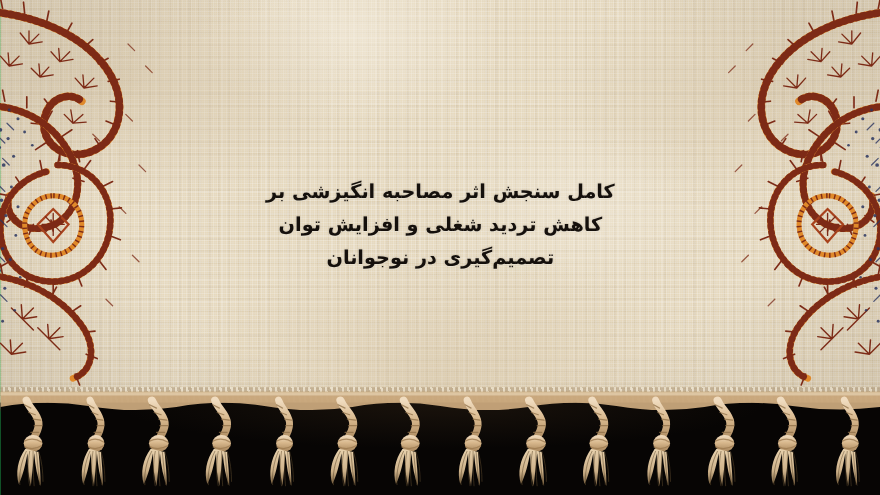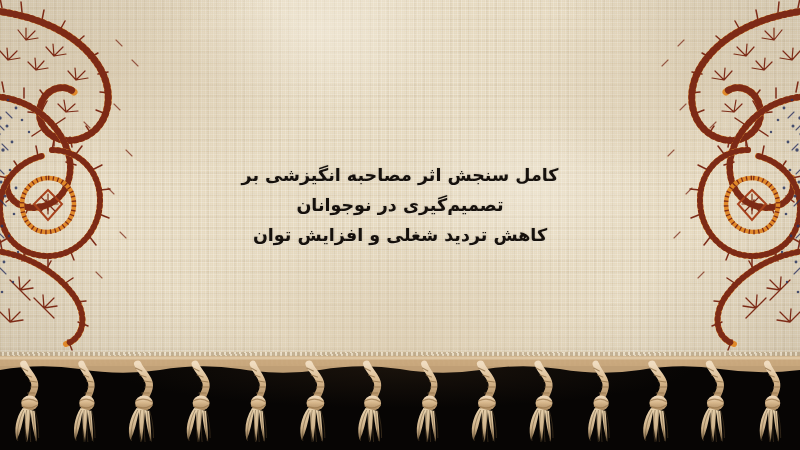--- a/index.html
+++ b/index.html
@@ -293,22 +293,22 @@
                    M100,272 L106,278 M88,122 L94,128 M136,60 L142,66 M120,40 L126,46"></path>
         </g>
       </g>
     </svg>
   </div>
 
   <div class="hem"></div>
 
   <div class="title-block">
     <div>کامل سنجش اثر مصاحبه انگیزشی بر</div>
+    <div>کاهش تردید شغلی و افزایش توان</div>
     <div>تصمیم‌گیری در نوجوانان</div>
-    <div>کاهش تردید شغلی و افزایش توان</div>
   </div>
 
   <div class="blackfield"></div>
 
   <div class="fringe">
     <svg viewBox="0 0 800 94" preserveAspectRatio="none" xmlns="http://www.w3.org/2000/svg">
       <defs>
         <linearGradient id="cord" x1="0" y1="0" x2="0" y2="1">
           <stop offset="0%" stop-color="#f0dcc0"></stop>
           <stop offset="45%" stop-color="#d9b98e"></stop>

